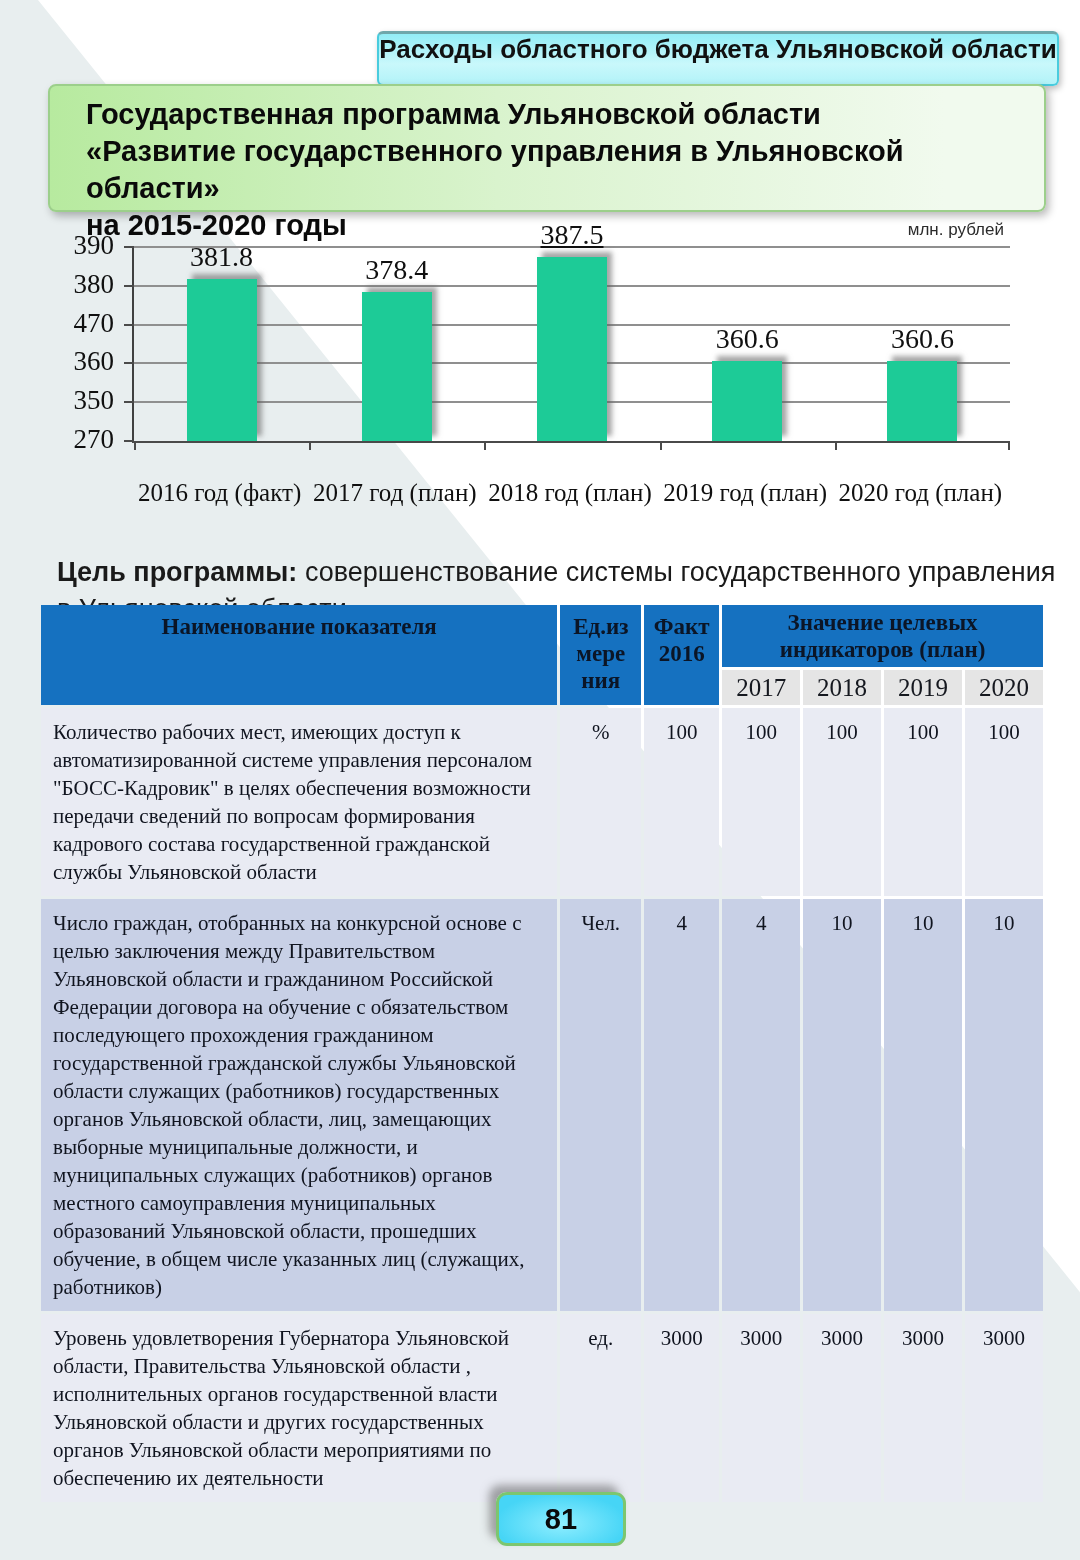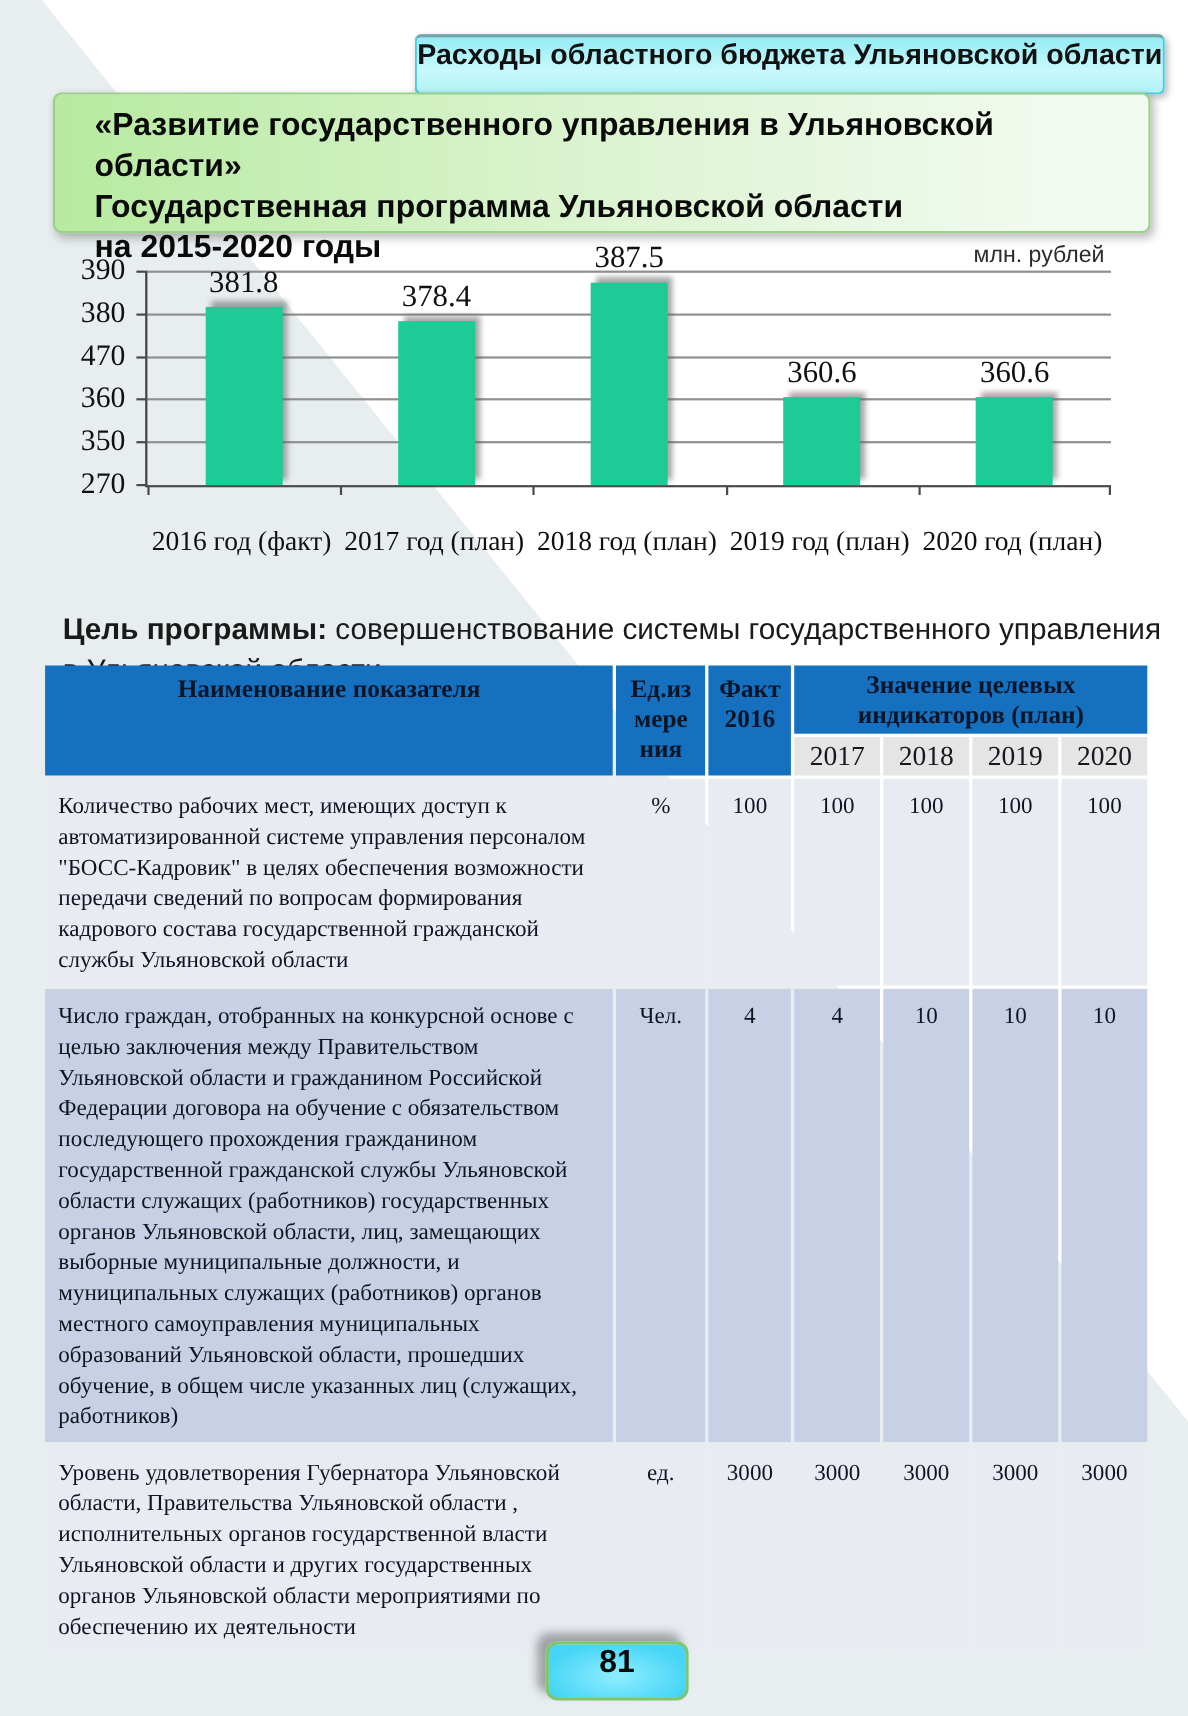--- a/index.html
+++ b/index.html
@@ -19,21 +19,21 @@
   
   .title-box{position:absolute;left:48px;top:84px;width:998px;height:128px;
              background:linear-gradient(90deg,#b7ea9f 0%,#d9f3cd 45%,#f1faee 90%);
              border:2px solid #9ccf8b;border-radius:8px;
              box-shadow:3px 4px 9px rgba(0,0,0,.28);
              padding:10px 0 0 36px;box-sizing:border-box;}
   .title-box div{font-size:29px;font-weight:bold;color:#0a0a0a;line-height:37px;}
 
   
   .chart{position:absolute;left:60px;top:220px;width:950px;height:278px;}
-  .chart-unit{position:absolute;top:0;right:6px;font-size:21px;color:#2b2b2b;}
+  .chart-unit{position:absolute;top:0;right:6px;font-size:17px;color:#2b2b2b;}
   .plot{position:absolute;left:72px;top:27px;width:876px;height:194px;
         border-left:2px solid #404040;border-bottom:2px solid #4a4a4a;}
   .gridline{position:absolute;left:0;width:100%;height:2px;background:#8f8f8f;}
   .y-tick{position:absolute;left:-10px;width:10px;height:2px;background:#4a4a4a;}
   .x-tick{position:absolute;bottom:-9px;width:2px;height:8px;background:#4a4a4a;}
   .bar{position:absolute;width:70px;box-shadow:5px -5px 5px rgba(95,95,95,.55);}
   .bar-label{position:absolute;text-align:center;font-family:"Liberation Serif","DejaVu Serif",serif;
              font-size:28px;color:#101010;}
   .ylabels{position:absolute;left:0;top:27px;width:60px;height:194px;}
   .ylabels div{position:absolute;right:6px;font-family:"Liberation Serif","DejaVu Serif",serif;
@@ -60,36 +60,36 @@
           padding:10px 8px;text-align:center;}
   .tbl td.td-name{text-align:left;padding:10px 12px 10px 12px;}
   .tbl tr.light td{background:#e9ebf3;}
   .tbl tr.dark td{background:#c8d0e6;}
 
   
   .badge{position:absolute;left:496px;top:1492px;width:124px;height:48px;
          background:radial-gradient(ellipse at 50% 60%, #8feeff 0%, #46d5f6 75%);
          border:3px solid #7cc66f;border-radius:11px;
          box-shadow:-7px -7px 9px rgba(85,85,85,.5);
-         display:flex;justify-content:center;}
+         display:flex;align-items:center;justify-content:center;}
   .badge span{font-size:29px;font-weight:bold;color:#0a0a0a;}
 </style>
 </head>
 <body>
 
 <div class="page">
   <div class="bg-wedge"></div>
 
   <div class="banner">
     <span>Расходы областного бюджета Ульяновской области</span>
   </div>
 
   <div class="title-box">
+    <div>Государственная программа Ульяновской области</div>
     <div>«Развитие государственного управления в Ульяновской области»</div>
-    <div>Государственная программа Ульяновской области</div>
     <div>на 2015-2020 годы</div>
   </div>
 
   <div class="chart">
     <div class="chart-unit">млн. рублей</div>
     <div class="ylabels">
         <div style="top: 177px;">270</div>
         <div style="top: 138.2px;">350</div>
         <div style="top: 99.4px;">360</div>
         <div style="top: 60.6px;">470</div>
@@ -112,21 +112,21 @@
         <div class="x-tick" style="left: 175.2px;"></div>
         <div class="x-tick" style="left: 350.4px;"></div>
         <div class="x-tick" style="left: 525.6px;"></div>
         <div class="x-tick" style="left: 700.8px;"></div>
         <div class="x-tick" style="left: 874px;"></div>
         <div class="bar" style="left: 52.6px; top: 31.816px; height: 162.184px; background: rgb(29, 203, 151);"></div>
         <div class="bar-label" style="left: 0px; width: 175.2px; top: -6.184px;">381.8</div>
         <div class="bar" style="left: 227.8px; top: 45.008px; height: 148.992px; background: rgb(29, 203, 151);"></div>
         <div class="bar-label" style="left: 175.2px; width: 175.2px; top: 7.008px;">378.4</div>
         <div class="bar" style="left: 403px; top: 9.7px; height: 184.3px; background: rgb(29, 203, 151);"></div>
-        <div class="bar-label" style="left: 350.4px; width: 175.2px; top: -28.3px;">387.5</div>
+        <div class="bar-label" style="left: 350.4px; width: 175.2px; top: -28.3px; text-decoration: underline;">387.5</div>
         <div class="bar" style="left: 578.2px; top: 114.072px; height: 79.928px; background: rgb(29, 203, 151);"></div>
         <div class="bar-label" style="left: 525.6px; width: 175.2px; top: 76.072px;">360.6</div>
         <div class="bar" style="left: 753.4px; top: 114.072px; height: 79.928px; background: rgb(29, 203, 151);"></div>
         <div class="bar-label" style="left: 700.8px; width: 175.2px; top: 76.072px;">360.6</div>
       </div>
     <div class="cats">
         <div style="width: 175.2px;">2016 год (факт)</div>
         <div style="width: 175.2px;">2017 год (план)</div>
         <div style="width: 175.2px;">2018 год (план)</div>
         <div style="width: 175.2px;">2019 год (план)</div>

